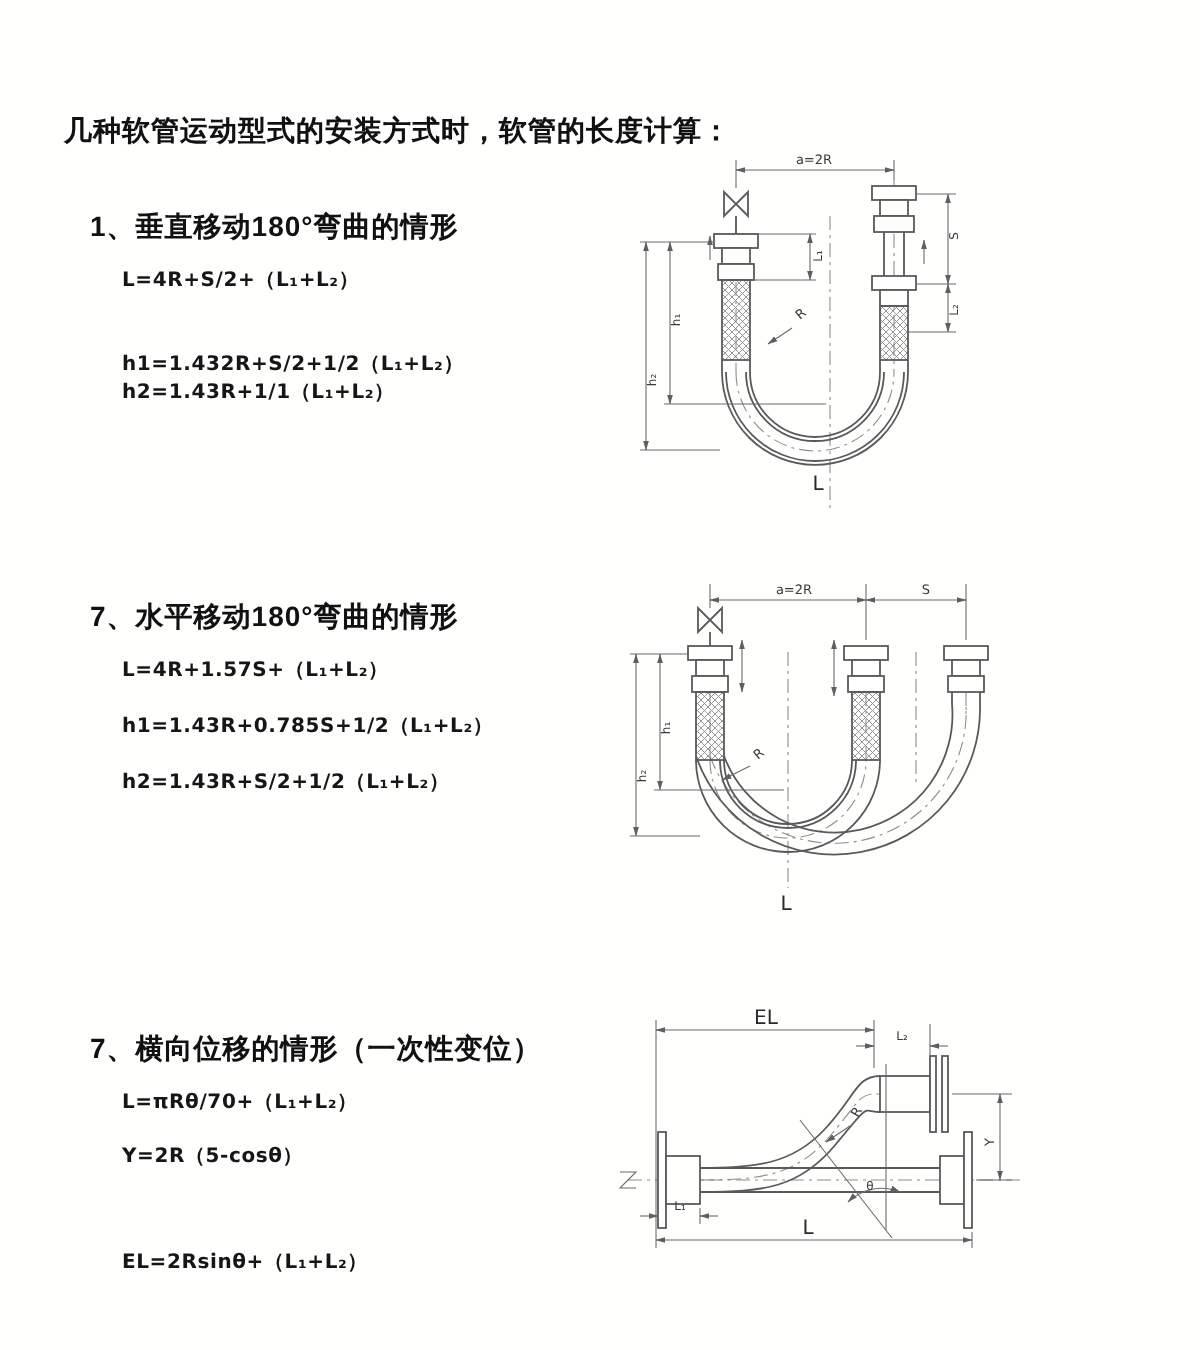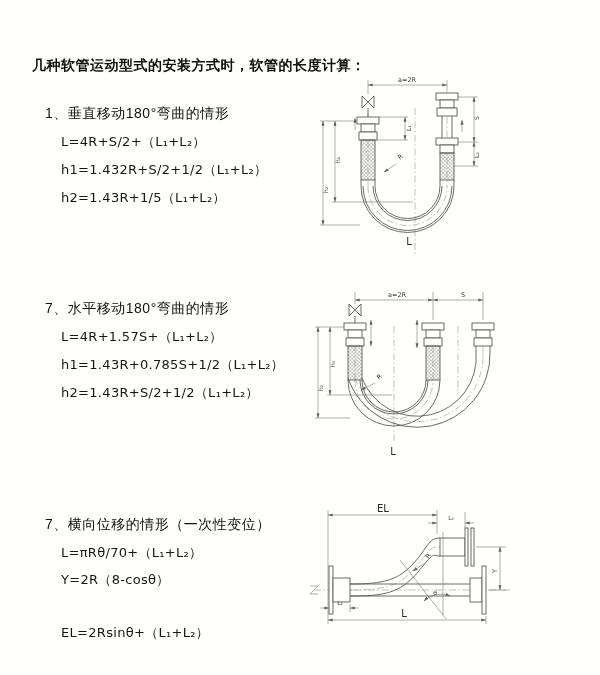--- a/index.html
+++ b/index.html
@@ -7,25 +7,25 @@
     position:relative; width:600px; height:675px; background:#fffffe;
     font-family:"Liberation Sans","DejaVu Sans",sans-serif; color:#1a1a1a;
     overflow:hidden;
   }
   .title {
     position:absolute; left:32px; top:25px;
     font-size:14px; font-weight:700; letter-spacing:0.5px; color:#111;margin-top:32px;
   }
   .heading {
     position:absolute; left:45px;
-    font-size:14px; font-weight:400; letter-spacing:0.5px; color:#111;
+    font-size:14px; font-weight:700; letter-spacing:0.5px; color:#111;
   }
   .formula {
     position:absolute; left:61px;
-    font-size:13px; font-weight:400; letter-spacing:0.3px; color:#161616;
+    font-size:10px; font-weight:700; letter-spacing:0.3px; color:#161616;
     font-family:"DejaVu Sans","Liberation Sans",sans-serif;
   }
   .diagram { position:absolute; }
   
   .ln   { stroke:#5a5a5a; stroke-width:0.9;  fill:none; }
   .fill { stroke:#5a5a5a; stroke-width:0.9;  fill:#fffffe; }
   .thin { stroke:#6b6b6b; stroke-width:0.55; fill:none; }
   .cl   { stroke:#8e8e8e; stroke-width:0.55; fill:none; stroke-dasharray:7 2.5 1.5 2.5; }
   .hose { fill:url(#hatch); stroke:#5a5a5a; stroke-width:0.9; }
   text.lbl { font-size:6.5px; fill:#3a3a3a; font-family:"DejaVu Sans",sans-serif; }
@@ -35,35 +35,35 @@
 </head>
 <body>
 
 <div class="page">
 
   <div class="title">几种软管运动型式的安装方式时，软管的长度计算：</div>
 
   <div>
     <div class="heading" style="top:105px">1、垂直移动180°弯曲的情形</div>
     <div class="formula" style="top:133px">L=4R+S/2+（L₁+L₂）</div>
-    <div class="formula" style="top:161px">h1=1.432R+S/2+1/2（L₁+L₂）</div>
-    <div class="formula" style="top:189px">h2=1.43R+1/5（L₁+L₂）</div>
+    <div class="formula" style="top:175px">h1=1.432R+S/2+1/2（L₁+L₂）</div>
+    <div class="formula" style="top:189px">h2=1.43R+1/1（L₁+L₂）</div>
   </div>
 
   <div>
     <div class="heading" style="top:300px">7、水平移动180°弯曲的情形</div>
     <div class="formula" style="top:328px">L=4R+1.57S+（L₁+L₂）</div>
     <div class="formula" style="top:356px">h1=1.43R+0.785S+1/2（L₁+L₂）</div>
     <div class="formula" style="top:384px">h2=1.43R+S/2+1/2（L₁+L₂）</div>
   </div>
 
   <div>
     <div class="heading" style="top:516px">7、横向位移的情形（一次性变位）</div>
     <div class="formula" style="top:544px">L=πRθ/70+（L₁+L₂）</div>
-    <div class="formula" style="top:571px">Y=2R（8-cosθ）</div>
+    <div class="formula" style="top:571px">Y=2R（5-cosθ）</div>
     <div class="formula" style="top:624px">EL=2Rsinθ+（L₁+L₂）</div>
   </div>
 
   <svg class="diagram" style="left:310px; top:68px" width="280" height="190" viewBox="0 0 280 190">
     <defs>
       <pattern id="hatch" width="3.5" height="3.5" patternUnits="userSpaceOnUse">
         <path d="M0,3.5 L3.5,0 M0,0 L3.5,3.5" stroke="#8a8a8a" stroke-width="0.45"></path>
       </pattern>
       <marker id="arw" viewBox="0 0 10 6" refX="9.5" refY="3" markerWidth="9" markerHeight="6" orient="auto-start-reverse">
         <path d="M0,0 L10,3 L0,6 Z" fill="#5f5f5f"></path>

